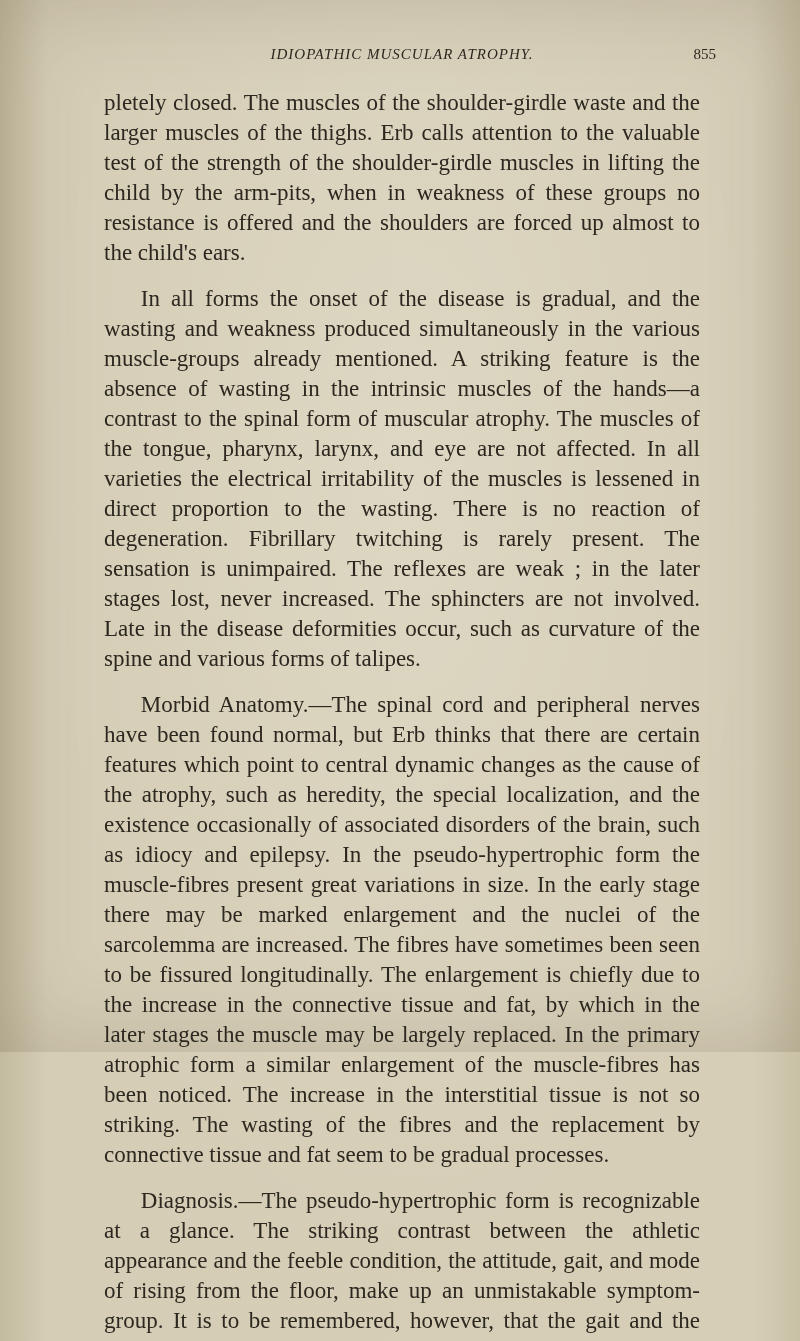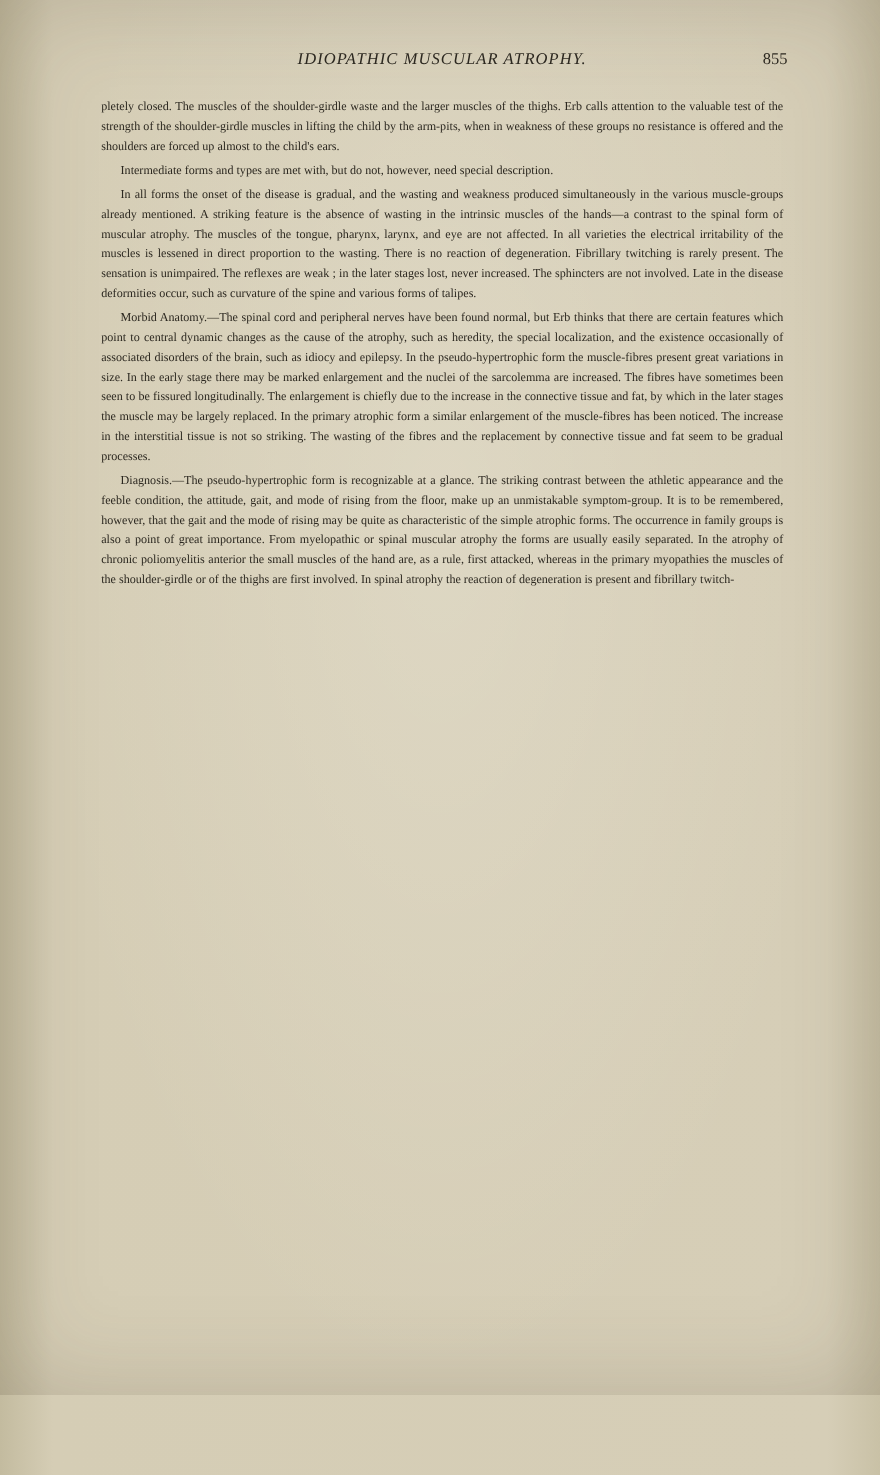--- a/index.html
+++ b/index.html
@@ -13,21 +13,21 @@
     background-image:
       radial-gradient(ellipse at 50% 35%, rgba(255,255,248,0.20), rgba(255,255,248,0) 65%),
       linear-gradient(90deg, #c3bb9f 0%, #d5cdb5 6%, #d6ceb7 94%, #c9c1a6 100%);
     font-family: "Liberation Serif", "DejaVu Serif", serif;
     color: #2c2820;
     overflow: hidden;
   }
   .page {
     position: relative;
     width: 800px;
-    height: 1268px;
+    height: 1052px;
     box-sizing: border-box;
     padding: 46px 84px 40px 88px;
     box-shadow: inset 0 0 90px rgba(80,70,50,0.22);
   }
   .running-head {
     position: relative;
     height: 26px;
     margin-bottom: 16px;
     font-size: 15px;
     letter-spacing: 1px;
@@ -38,23 +38,23 @@
     font-style: italic;
   }
   .page-number {
     position: absolute;
     right: 0;
     top: 0;
     font-style: normal;
     letter-spacing: 0;
   }
   .body-text p {
-    margin: 4px;
-    font-size: 11px;
-    line-height: 18px;
+    margin: 16px;
+    font-size: 23px;
+    line-height: 30px;
     text-align: justify;
   }
   .body-text p.indent {
     text-indent: 1.6em;
   }
   .lead {
     font-weight: normal;
   }
 </style>
 </head>
@@ -64,21 +64,20 @@
 
   <div class="running-head">
     <span class="running-title">IDIOPATHIC MUSCULAR ATROPHY.</span>
     <span class="page-number">855</span>
   </div>
 
   <div class="body-text">
 
     <p><span>pletely closed. The muscles of the shoulder-girdle waste and the larger muscles of the thighs. Erb calls attention to the valuable test of the strength of the shoulder-girdle muscles in lifting the child by the arm-pits, when in weakness of these groups no resistance is offered and the shoulders are forced up almost to the child's ears.</span></p>
 
-    <p class="indent"><span>Intermediate forms and types are met with, but do not, however, need special description.</span></p>
 
     <p class="indent"><span>In all forms the onset of the disease is gradual, and the wasting and weakness produced simultaneously in the various muscle-groups already mentioned. A striking feature is the absence of wasting in the intrinsic muscles of the hands—a contrast to the spinal form of muscular atrophy. The muscles of the tongue, pharynx, larynx, and eye are not affected. In all varieties the electrical irritability of the muscles is lessened in direct proportion to the wasting. There is no reaction of degeneration. Fibrillary twitching is rarely present. The sensation is unimpaired. The reflexes are weak ; in the later stages lost, never increased. The sphincters are not involved. Late in the disease deformities occur, such as curvature of the spine and various forms of talipes.</span></p>
 
 
     <p class="indent"><span class="lead">Morbid Anatomy.</span><span>—The spinal cord and peripheral nerves have been found normal, but Erb thinks that there are certain features which point to central dynamic changes as the cause of the atrophy, such as heredity, the special localization, and the existence occasionally of associated disorders of the brain, such as idiocy and epilepsy. In the pseudo-hypertrophic form the muscle-fibres present great variations in size. In the early stage there may be marked enlargement and the nuclei of the sarcolemma are increased. The fibres have sometimes been seen to be fissured longitudinally. The enlargement is chiefly due to the increase in the connective tissue and fat, by which in the later stages the muscle may be largely replaced. In the primary atrophic form a similar enlargement of the muscle-fibres has been noticed. The increase in the interstitial tissue is not so striking. The wasting of the fibres and the replacement by connective tissue and fat seem to be gradual processes.</span></p>
 
     <p class="indent"><span class="lead">Diagnosis.</span><span>—The pseudo-hypertrophic form is recognizable at a glance. The striking contrast between the athletic appearance and the feeble condition, the attitude, gait, and mode of rising from the floor, make up an unmistakable symptom-group. It is to be remembered, however, that the gait and the mode of rising may be quite as characteristic of the simple atrophic forms. The occurrence in family groups is also a point of great importance. From myelopathic or spinal muscular atrophy the forms are usually easily separated. In the atrophy of chronic poliomyelitis anterior the small muscles of the hand are, as a rule, first attacked, whereas in the primary myopathies the muscles of the shoulder-girdle or of the thighs are first involved. In spinal atrophy the reaction of degeneration is present and fibrillary twitch-</span></p>
 
   </div>
 

